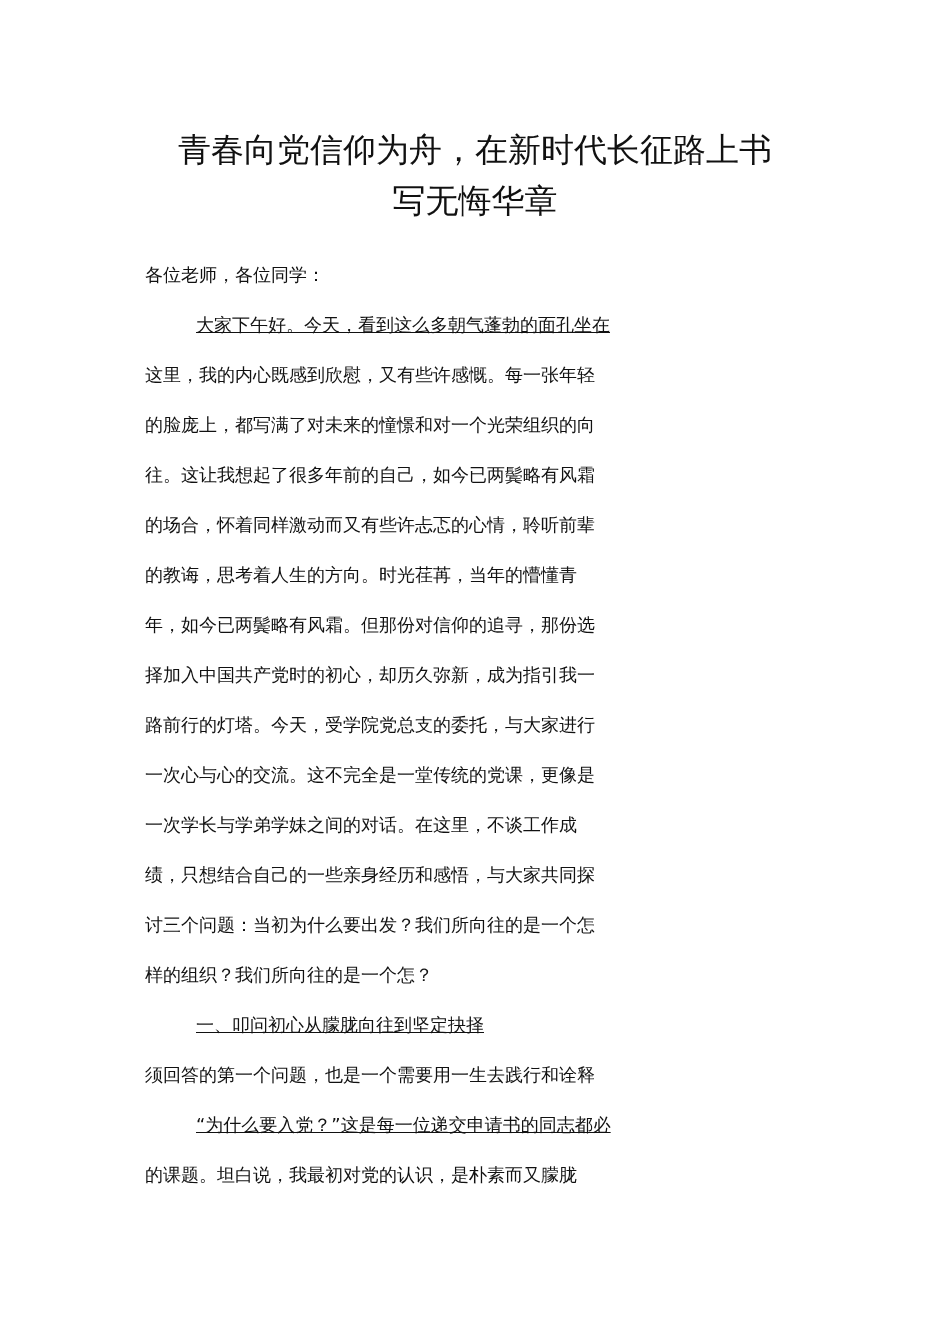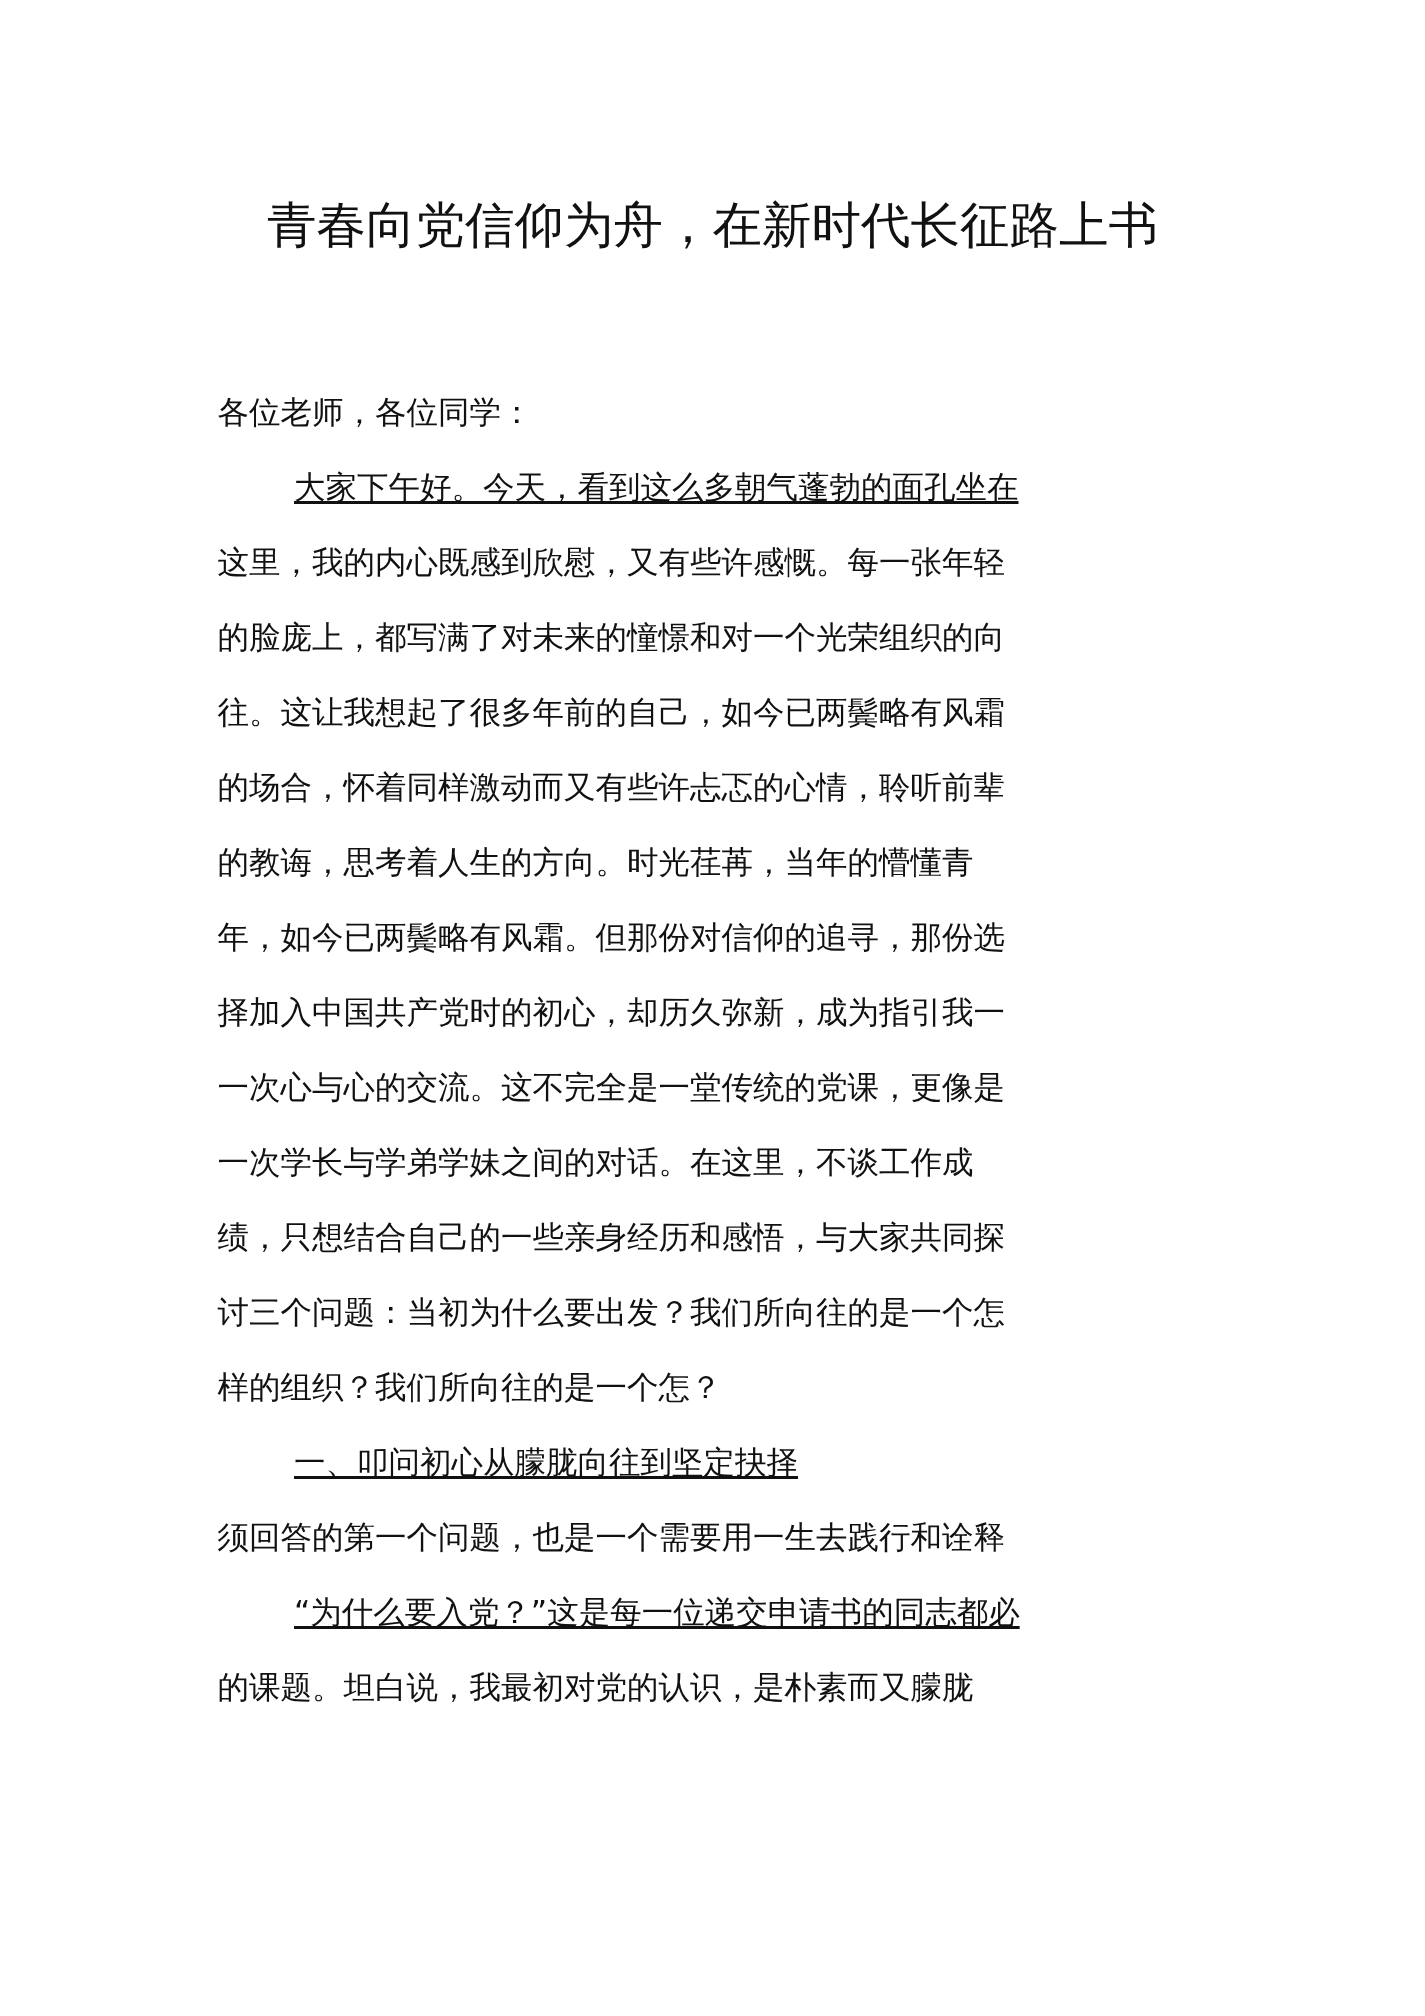--- a/index.html
+++ b/index.html
@@ -2,43 +2,45 @@
 <html><head>
 <meta charset="utf-8">
 <style>
   html, body { margin: 0; padding: 0; background: #ffffff; }
   body { width: 950px; height: 1344px; overflow: hidden; position: relative;
          font-family: "DejaVu Sans", "Liberation Sans", sans-serif; color: #111; }
   .page { position: absolute; left: 0; top: 0; width: 778px; height: 1344px; background: #fff; }
   .title { position: absolute; left: 140px; width: 670px; top: 124px; text-align: center;
            font-size: 33px; line-height: 51px; letter-spacing: 0px; color: #111; }
   .body { position: absolute; left: 145px; top: 250px; width: 665px; }
-  .line { height: 50px; line-height: 50px; font-size: 21px; white-space: nowrap; overflow: visible; }
+  .line { height: 50px; line-height: 50px; font-size: 18px; white-space: nowrap; overflow: visible; }
   .indent { padding-left: 51px; text-decoration: underline; }
 </style>
 </head>
 <body>
 
 <div class="page">
   <div class="title">
     <div>青春向党信仰为舟，在新时代长征路上书</div>
+    <div>写无悔华章</div>
   </div>
 
   <div class="body">
     <div class="line">各位老师，各位同学：</div>
 
     <div>
       <div class="line indent">大家下午好。今天，看到这么多朝气蓬勃的面孔坐在</div>
       <div class="line">这里，我的内心既感到欣慰，又有些许感慨。每一张年轻</div>
       <div class="line">的脸庞上，都写满了对未来的憧憬和对一个光荣组织的向</div>
       <div class="line">往。这让我想起了很多年前的自己，如今已两鬓略有风霜</div>
       <div class="line">的场合，怀着同样激动而又有些许忐忑的心情，聆听前辈</div>
       <div class="line">的教诲，思考着人生的方向。时光荏苒，当年的懵懂青</div>
       <div class="line">年，如今已两鬓略有风霜。但那份对信仰的追寻，那份选</div>
       <div class="line">择加入中国共产党时的初心，却历久弥新，成为指引我一</div>
+      <div class="line">路前行的灯塔。今天，受学院党总支的委托，与大家进行</div>
       <div class="line">一次心与心的交流。这不完全是一堂传统的党课，更像是</div>
       <div class="line">一次学长与学弟学妹之间的对话。在这里，不谈工作成</div>
       <div class="line">绩，只想结合自己的一些亲身经历和感悟，与大家共同探</div>
       <div class="line">讨三个问题：当初为什么要出发？我们所向往的是一个怎</div>
       <div class="line">样的组织？我们所向往的是一个怎？</div>
     </div>
 
     <div class="line indent">一、叩问初心从朦胧向往到坚定抉择</div>
 
     <div>

